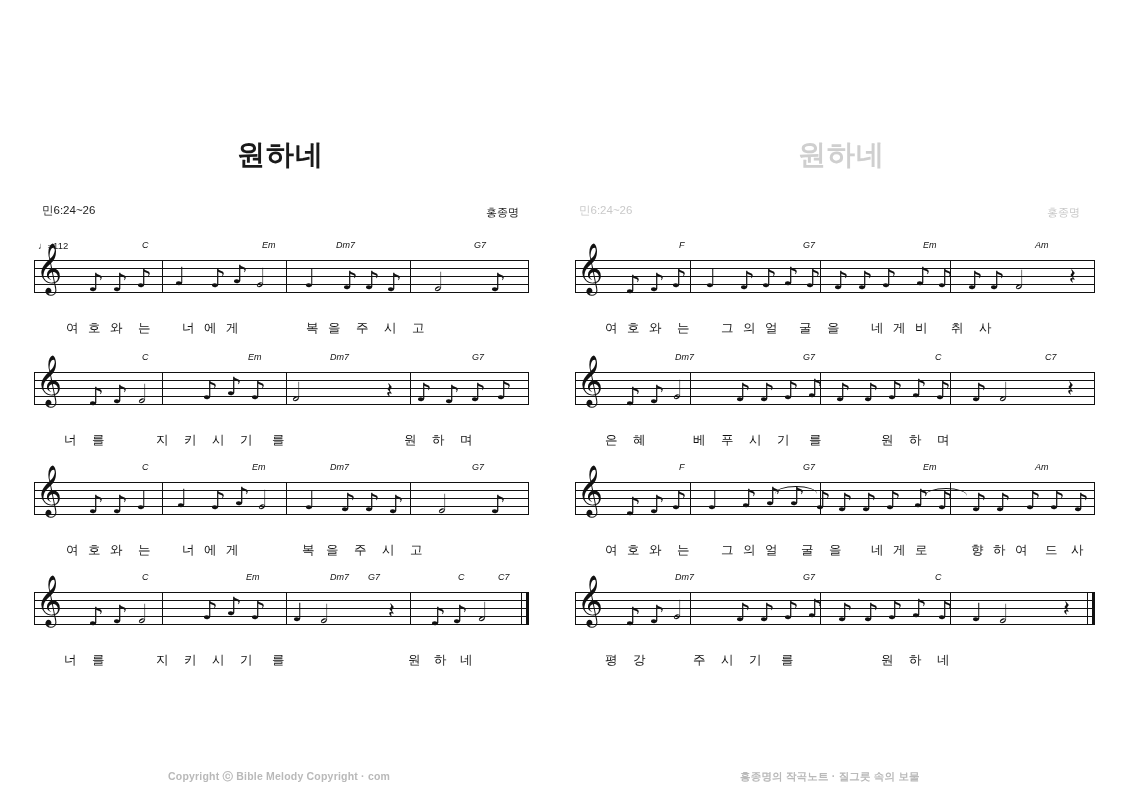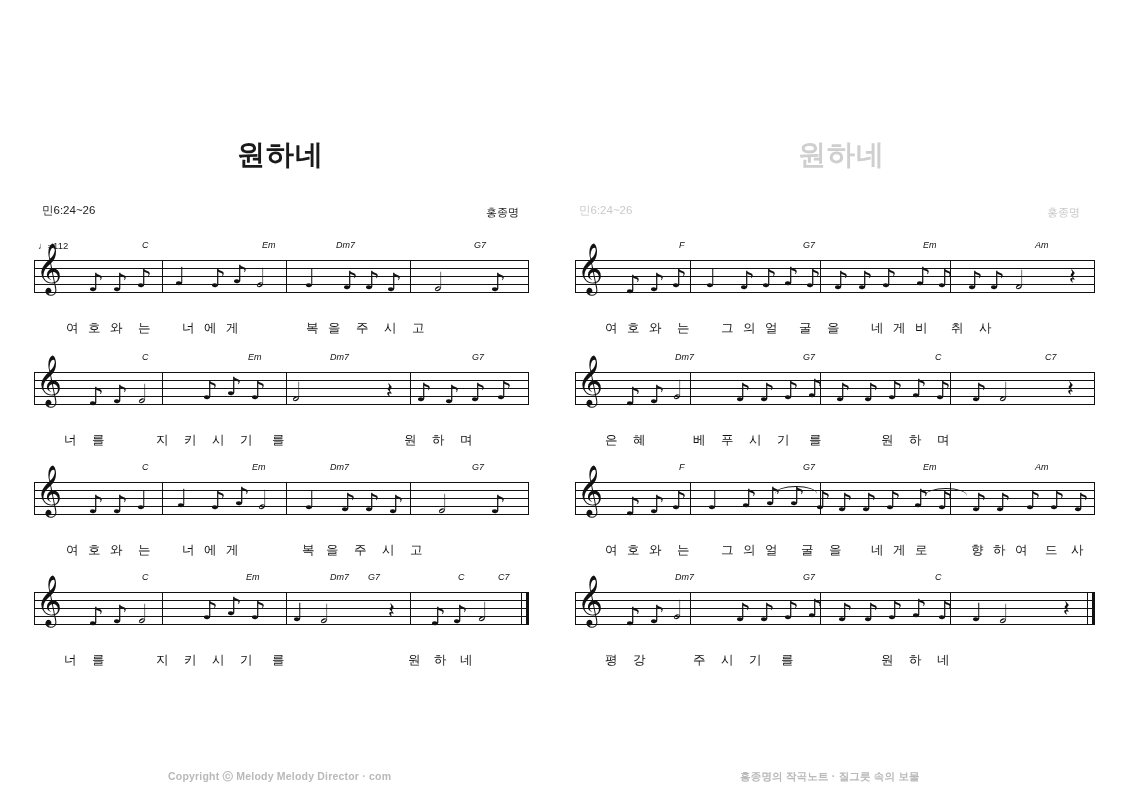--- a/index.html
+++ b/index.html
@@ -629,16 +629,16 @@
         <div class="lyric" style="left:146px">시</div>
         <div class="lyric" style="left:174px">기</div>
         <div class="lyric" style="left:206px">를</div>
         <div class="lyric" style="left:306px">원</div>
         <div class="lyric" style="left:334px">하</div>
         <div class="lyric" style="left:362px">네</div>
       </div>
     </div>
   </div>
 
-  <div class="footer-left">Copyright ⓒ Melody Melody Director · com</div>
+  <div class="footer-left">Copyright ⓒ Bible Melody Copyright · com</div>
   <div class="footer-right">홍종명의 작곡노트 · 질그릇 속의 보물</div>
 
 </div>
 
 </body></html>

